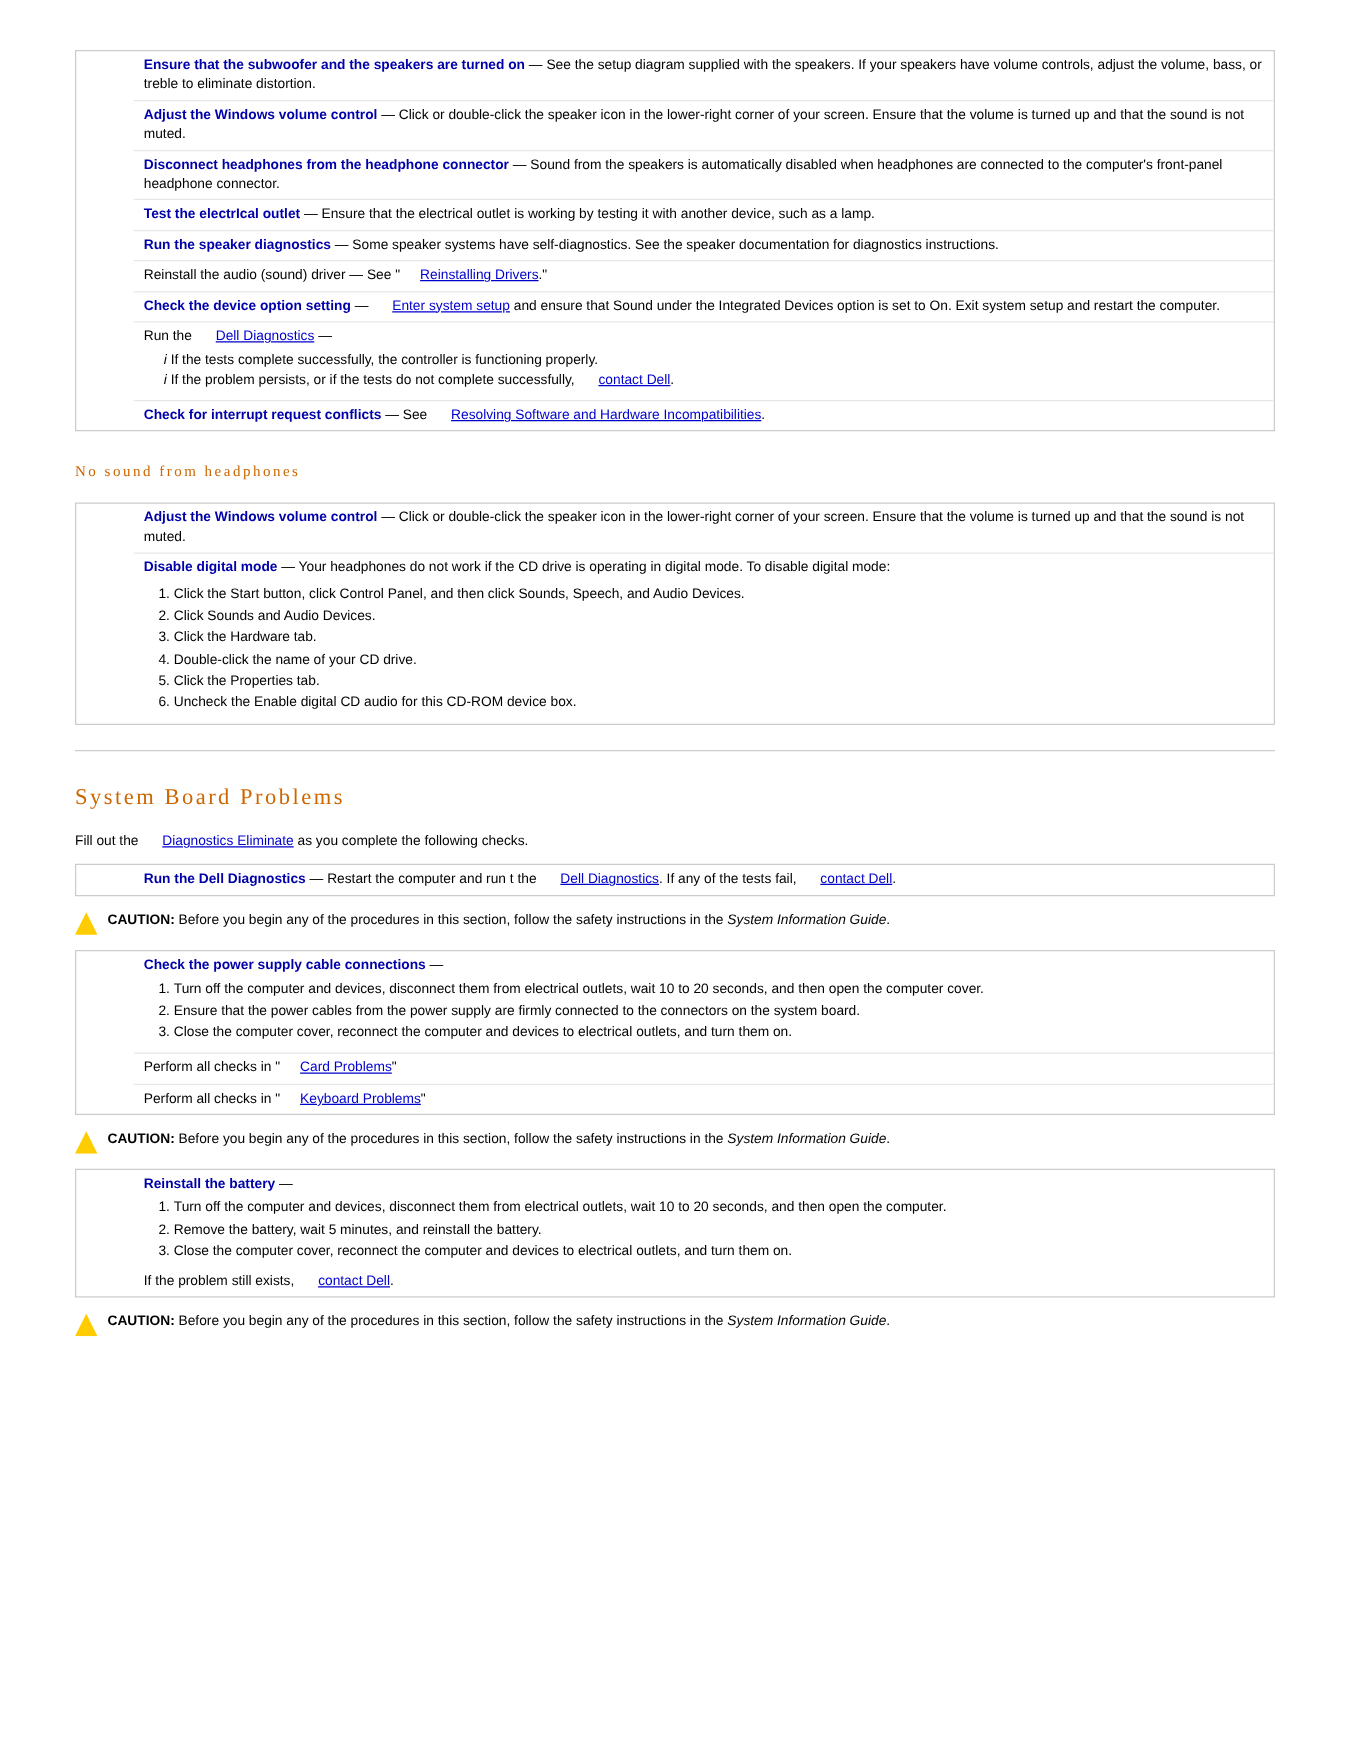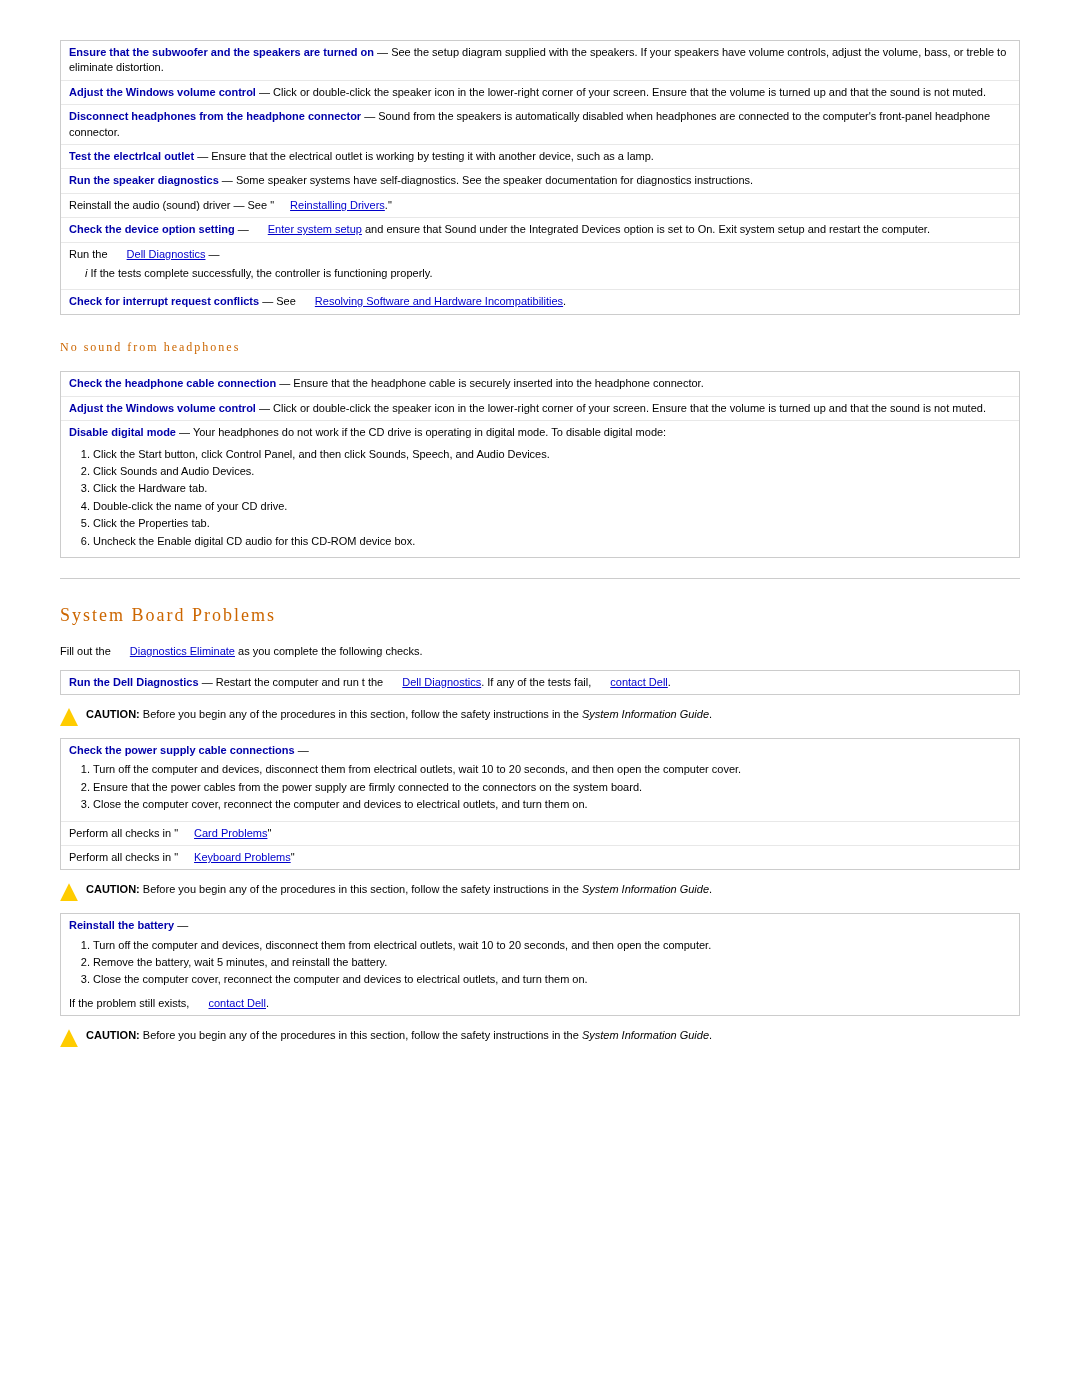--- a/index.html
+++ b/index.html
@@ -7,20 +7,21 @@
       font-family: Arial, sans-serif;
       font-size: 11px;
       color: #000;
       background: #fff;
       padding: 40px 60px;
       line-height: 1.4;
     }
     .row {
       padding: 4px 8px;
       border-bottom: 1px solid #e0e0e0;
+      margin-left: 46px;
     }
     .row:last-child {
       border-bottom: none;
     }
     a {
       color: #0000cc;
       text-decoration: underline;
       padding-left: 16px;
     }
     b, .bold-blue {
@@ -144,40 +145,36 @@
     <b>Check the device option setting</b>
     <span> — </span>
     <a href="#">Enter system setup</a>
     <span> and ensure that Sound under the Integrated Devices option is set to On. Exit system setup and restart the computer.</span>
   </div>
 
   <div class="row">
     <span>Run the <a href="#">Dell Diagnostics</a> —</span>
     <ul class="bullet-list" style="margin-top:4px;">
       <li>If the tests complete successfully, the controller is functioning properly.</li>
+      <li>If the problem persists, or if the tests do not complete successfully, <a href="#">contact Dell</a>.</li>
     </ul>
   </div>
 
   <div class="row">
     <b>Check for interrupt request conflicts</b>
     <span> — </span>
     <span>See <a href="#">Resolving Software and Hardware Incompatibilities</a>.</span>
   </div>
 
 </div>
 
 <h2>No sound from headphones</h2>
 
 <div class="outer-box">
 
-  <div class="row">
-    <b>Check the headphone cable connection</b>
-    <span> — </span>
-    <span>Ensure that the headphone cable is securely inserted into the headphone connector.</span>
-  </div>
 
   <div class="row">
     <b>Adjust the Windows volume control</b>
     <span> — </span>
     <span>Click or double-click the speaker icon in the lower-right corner of your screen. Ensure that the volume is turned up and that the sound is not muted.</span>
   </div>
 
   <div class="row">
     <b>Disable digital mode</b>
     <span> — </span>

